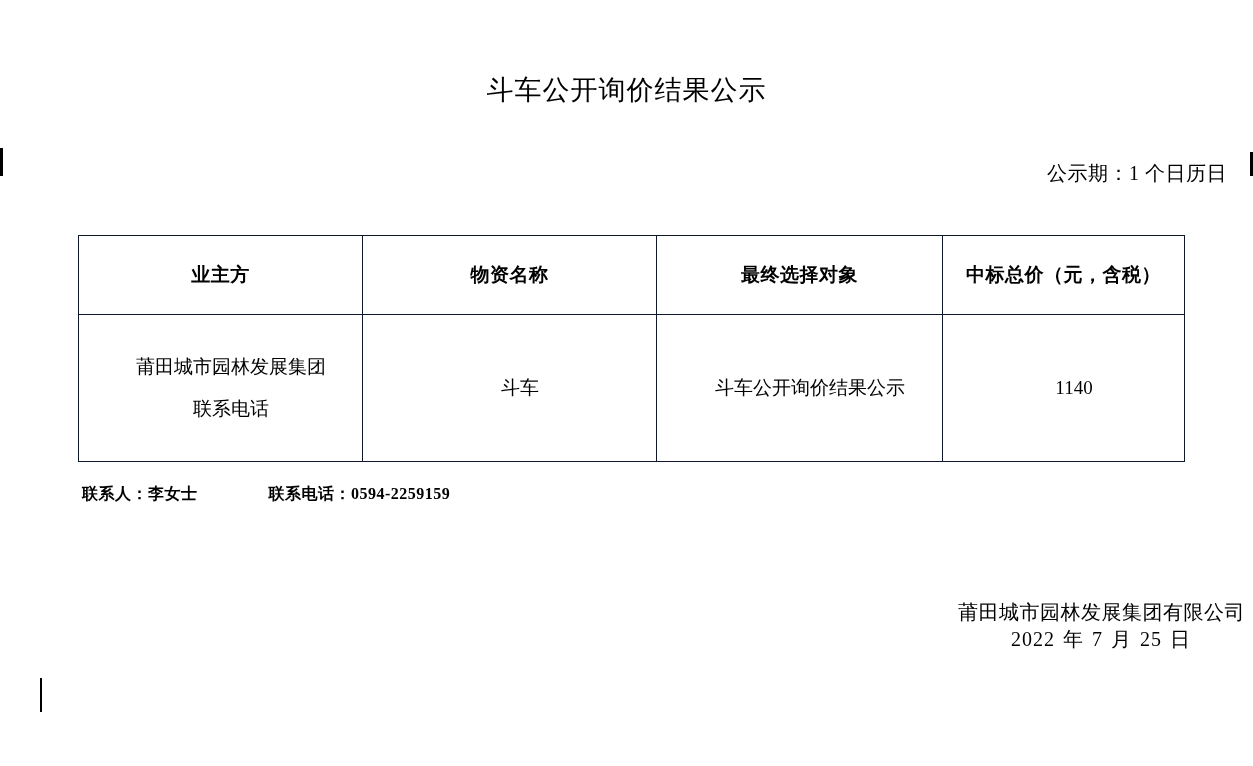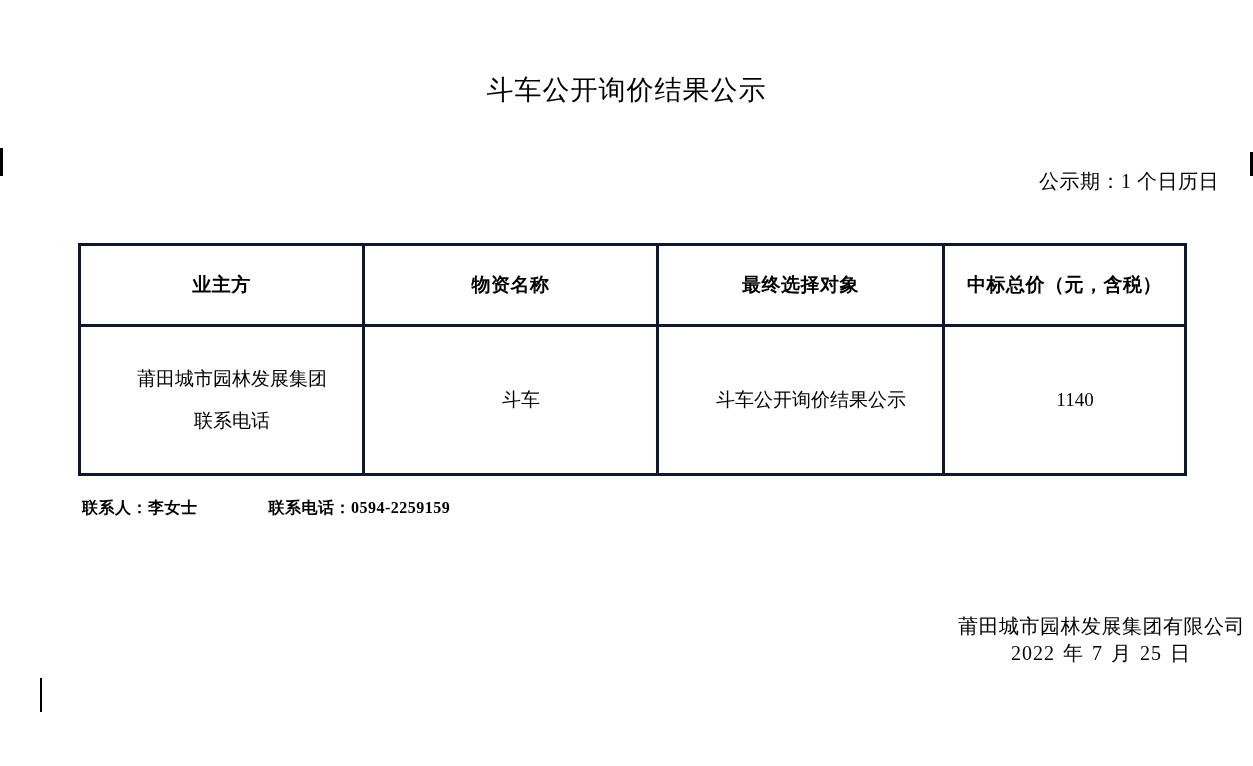--- a/index.html
+++ b/index.html
@@ -26,37 +26,37 @@
     font-size: 27px;
     font-weight: normal;
     letter-spacing: 1px;
     margin: 0;
     padding-top: 72px;
     font-family: "Liberation Serif", "DejaVu Serif", serif;
   }
   .notice-period {
     text-align: right;
     font-size: 20px;
-    margin: 16px;
+    margin: 8px;
     padding-top: 44px;
     padding-right: 18px;
     letter-spacing: 0.5px;
   }
   .table-wrap {
     margin: 48px 0 0 78px;
     width: 1106px;
   }
   table.result-table {
     border-collapse: collapse;
     width: 1106px;
     table-layout: fixed;
   }
   table.result-table th,
   table.result-table td {
-    border: 3px solid #0f172a;
+    border: 1px solid #0f172a;
     text-align: center;
     vertical-align: middle;
     font-weight: normal;
     font-size: 19px;
     padding: 0;
   }
   table.result-table th {
     height: 78px;
     font-weight: bold;
     letter-spacing: 0.5px;

